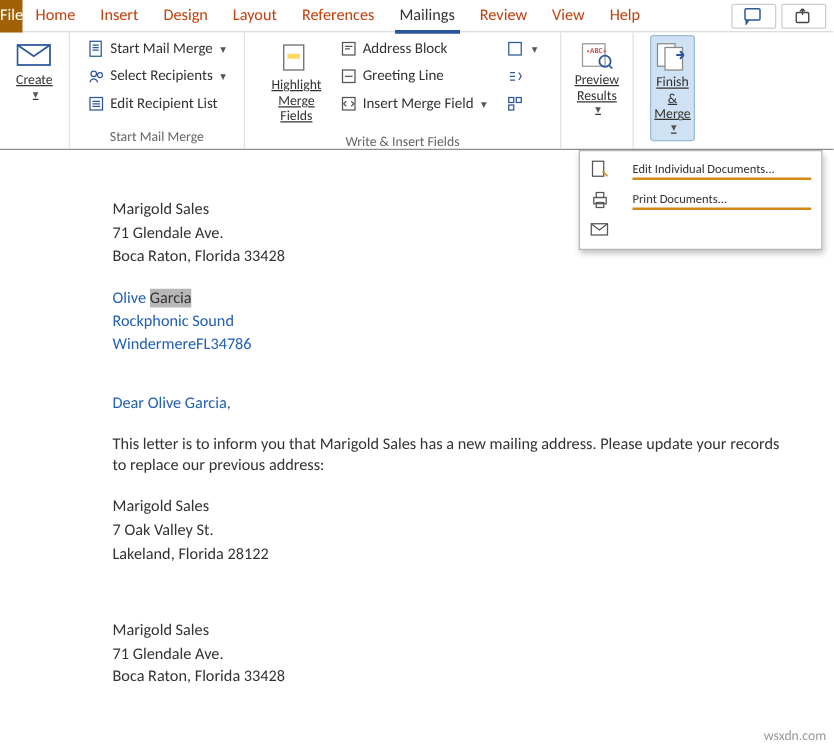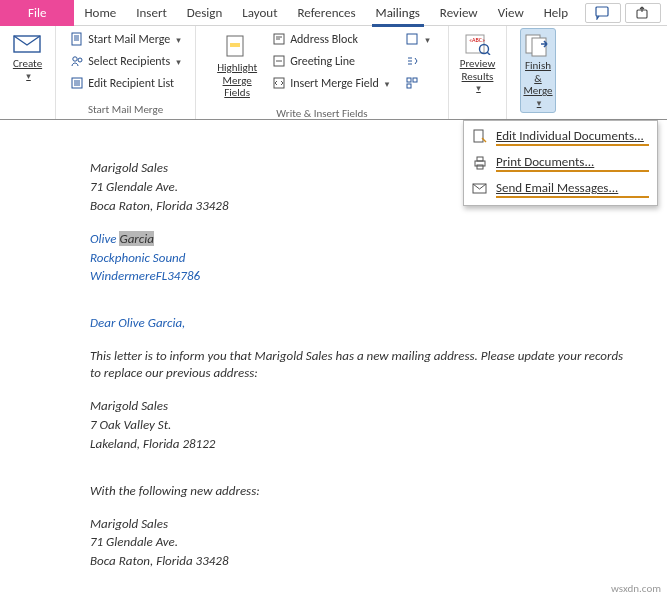--- a/index.html
+++ b/index.html
@@ -1,47 +1,47 @@
 <!DOCTYPE html>
 <html><head>
 <meta charset="utf-8">
 <style>
   * { box-sizing: border-box; margin: 0; padding: 0; font-family: "Segoe UI", Calibri, sans-serif; }
   body { width: 667px; height: 599px; background: #fff; overflow: hidden; position: relative; font-size: 13px; color: #333; }
 
   
   .tabs { display: flex; align-items: center; height: 26px; border-bottom: 1px solid #d4d4d4; background: #fff; }
-  .tab { padding: 0 10px; font-size: 13px; line-height: 26px; color: #404040; cursor: pointer; }
-  .file-tab { background: #ec4899; color: #fff; padding: 0 28px; }
+  .tab { padding: 0 10px; font-size: 13px; line-height: 26px; color: #c2410c; cursor: pointer; }
+  .file-tab { background: #a16207; color: #fff; padding: 0 0; }
   .tab.active { position: relative; color: #333; }
   .tab.active::after { content:""; position:absolute; left:6px; right:6px; bottom:-1px; height:3px; background:#2b579a; }
   .tab-right { margin-left:auto; display:flex; gap:4px; padding-right:6px; }
   .tab-btn { width:36px; height:20px; border:1px solid #ccc; border-radius:2px; display:flex; align-items:center; justify-content:center; color:#2b579a; }
 
   
   .ribbon { display:flex; height:94px; border-bottom:1px solid #8e8e8e; background:#fff; }
   .group { border-right:1px solid #e1e1e1; display:flex; flex-direction:column; align-items:center; padding:2px 6px 0 6px; }
   .group-body { flex:1; display:flex; gap:2px; align-items:flex-start; }
   .group-label { font-size:11px; color:#666; padding:2px 0 3px 0; width:100%; text-align:center; }
   .big-btn { display:flex; flex-direction:column; align-items:center; justify-content:flex-start; width:50px; padding:4px 2px; border:1px solid transparent; border-radius:3px; cursor:pointer; font-size:11px; text-align:center; line-height:1.15;text-decoration:underline; }
   .big-btn.sel { background:#cfe2f3; border-color:#9bbcd6; }
   .big-btn svg { margin-bottom:3px; }
   .small-btn { display:flex; align-items:center; gap:4px; height:22px; padding:0 4px; font-size:12px; color:#333; cursor:pointer; white-space:nowrap; border:1px solid transparent; }
   .small-btn svg { flex-shrink:0; }
   .chev { font-size:9px; color:#555; margin-left:2px; }
   .col { display:flex; flex-direction:column; }
 
   
   .dropdown { position:absolute; top:120px; right:9px; width:195px; background:#fff; border:1px solid #b5b5b5; box-shadow:1px 3px 5px rgba(0,0,0,.25); padding:3px 2px; z-index:50; }
-  .dd-item { display:flex; align-items:center; gap:8px; padding:4px 6px; font-size:13px; cursor:pointer;text-decoration:underline; }
+  .dd-item { display:flex; align-items:center; gap:18px; padding:4px 6px; font-size:10px; cursor:pointer; }
   .dd-item .underline { border-bottom:2px solid #d28a18; padding-bottom:1px; flex:1; }
 
   
   .doc { padding:40px 0 0 90px; font-size:13px; color:#333; line-height:1.3; }
-  .doc p { margin-bottom:2px;font-style:italic; }
+  .doc p { margin-bottom:2px; }
   .gap { height:14px; }
   .field { color:#2260b5; }
   .sel-txt { background:#b7b7b7; color:#333; }
 
   .watermark { position:absolute; bottom:4px; right:6px; font-size:11px; color:#999;text-align:right; }
 </style>
 </head>
 <body>
 
 <div class="tabs">
@@ -222,21 +222,20 @@
         <rect x="5" y="2" width="6" height="4" fill="none" stroke="#555"></rect>
         <rect x="5" y="10" width="6" height="4" fill="none" stroke="#555"></rect>
       </svg>
     <span class="underline">Print Documents...</span>
   </div>
   <div class="dd-item">
     <svg width="16" height="16">
         <rect x="1" y="3" width="13" height="9" fill="none" stroke="#555"></rect>
         <path d="M1 3l6.5 5L14 3" fill="none" stroke="#555"></path>
       </svg>
-    <span class="underline">Send Email Messages...</span>
   </div>
 </div>
 
 <div class="doc">
   <p>Marigold Sales</p>
   <p>71 Glendale Ave.</p>
   <p>Boca Raton, Florida 33428</p>
   <div class="gap"></div>
   <p><span class="field">Olive</span> <span class="field sel-txt">Garcia</span></p>
   <p class="field">Rockphonic Sound</p>
@@ -245,21 +244,20 @@
     <div class="gap"></div>
   <p class="field">Dear Olive Garcia,</p>
   <div class="gap"></div>
   <p style="max-width:545px">This letter is to inform you that Marigold Sales has a new mailing address. Please update your records to replace our previous address:</p>
   <div class="gap"></div>
   <p>Marigold Sales</p>
   <p>7 Oak Valley St.</p>
   <p>Lakeland, Florida 28122</p>
   <div class="gap"></div>
     <div class="gap"></div>
-  <p>With the following new address:</p>
   <div class="gap"></div>
   <p>Marigold Sales</p>
   <p>71 Glendale Ave.</p>
   <p>Boca Raton, Florida 33428</p>
   <div class="gap"></div>
     <div class="gap"></div>
 
 </div>
 
 <div class="watermark">wsxdn.com</div>

